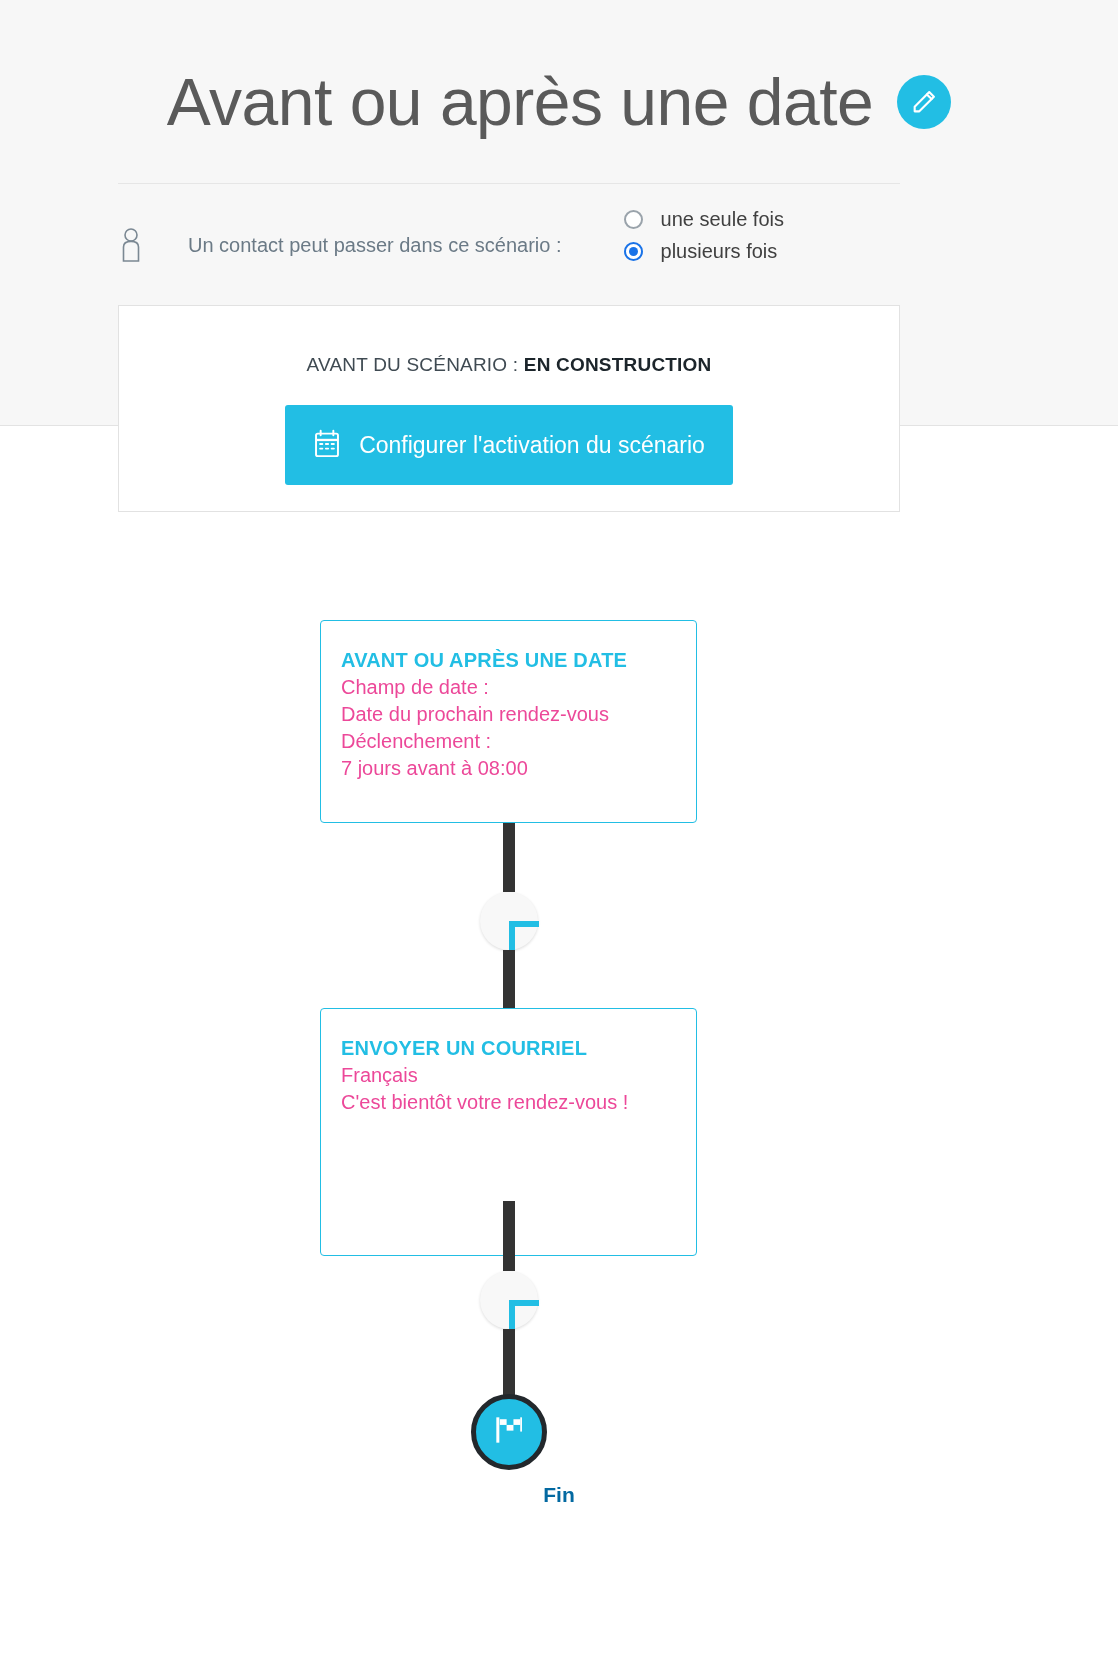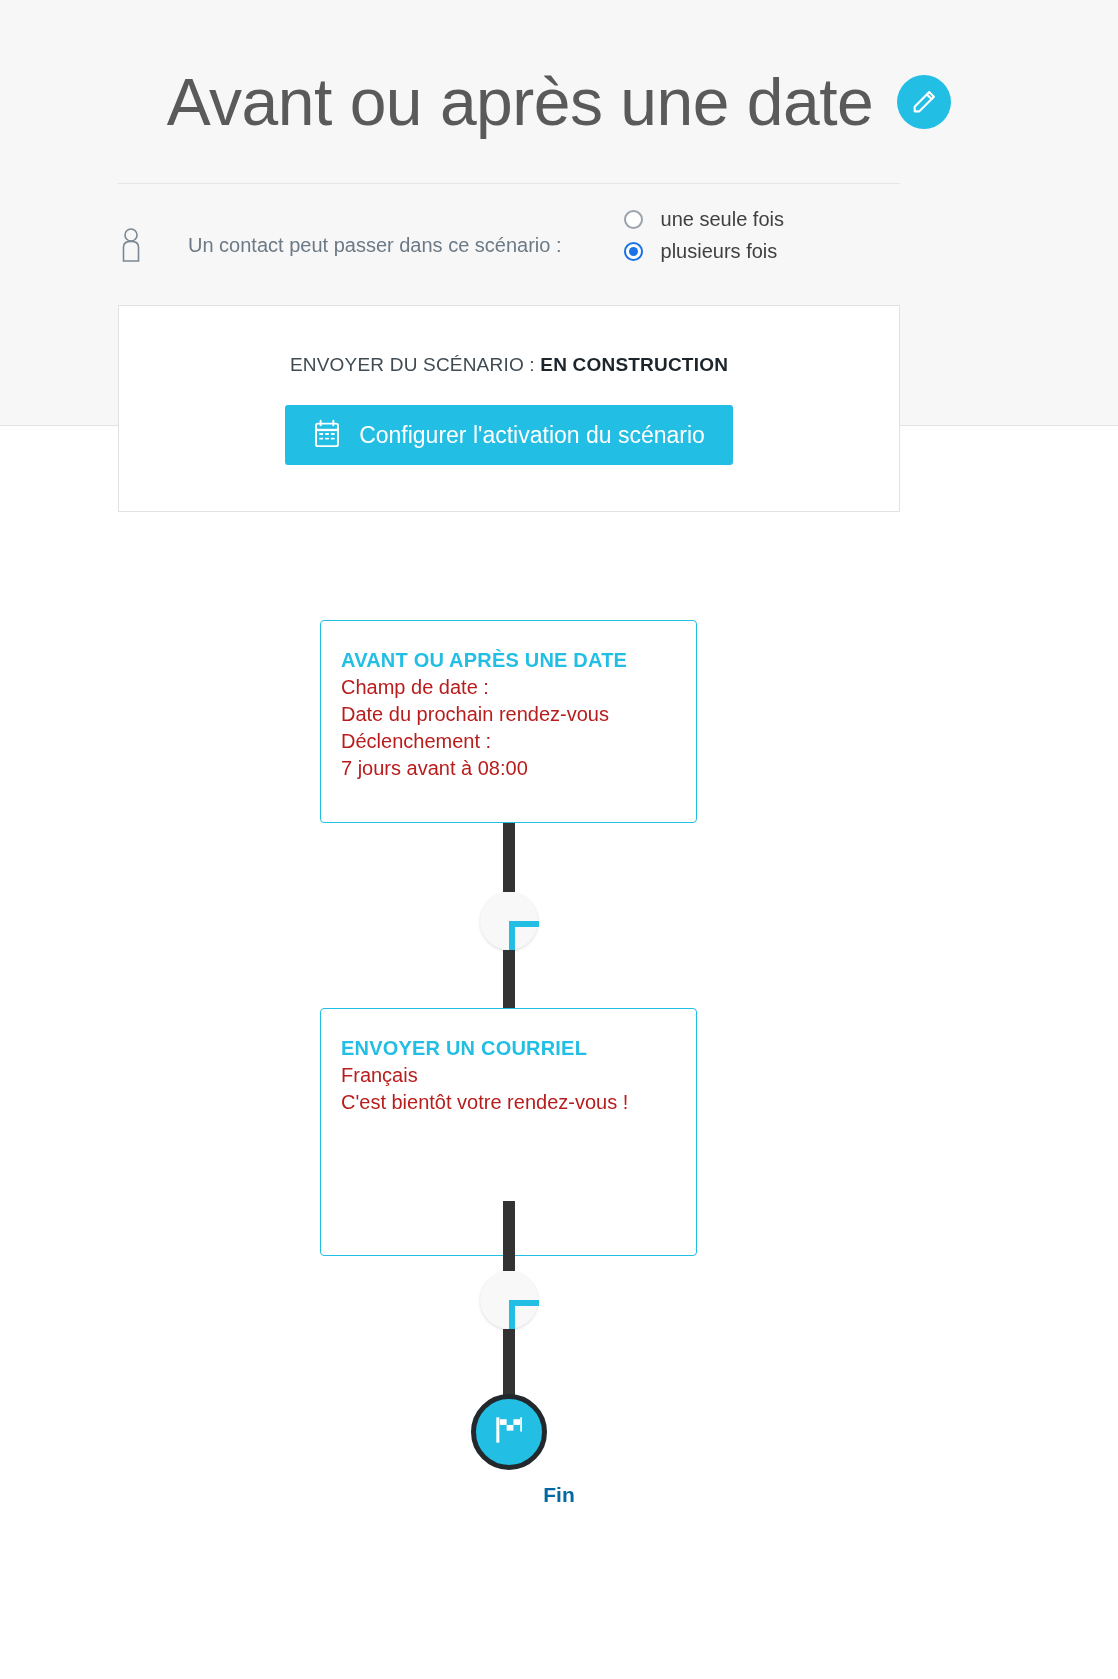--- a/index.html
+++ b/index.html
@@ -132,21 +132,21 @@
   .status-line {
     margin-top: 48px;
     font-size: 19px;
     color: #3f4a52;
     letter-spacing: 0.2px;
     white-space: nowrap;
   }
   .status-line .val { font-weight: bold; color: #1c252b; }
   .activate-btn {
     margin-top: 29px;
-    height: 60px;
+    height: 80px;
     padding: 0 28px;
     background: #22bee4;
     border: none;
     border-radius: 3px;
     display: flex;
     align-items: center;
     cursor: pointer;
   }
   .activate-btn .cal-icon { margin-right: 18px; display: block; }
   .activate-btn .btn-label {
@@ -199,21 +199,21 @@
     cursor: pointer;
   }
   .card-title {
     color: #22bee4;
     font-size: 20px;
     font-weight: bold;
     letter-spacing: 0.2px;
     line-height: 27px;
   }
   .card-line {
-    color: #b91c1c;
+    color: #ec4899;
     font-size: 20px;
     font-weight: 400;
     line-height: 27px;
   }
 
   .end-node {
     position: absolute;
     left: 471px;
     width: 76px; height: 76px;
     border-radius: 50%;
@@ -267,21 +267,21 @@
     </label>
     <label class="radio-opt">
       <span class="radio-dot checked"></span>
       <span class="radio-label">plusieurs fois</span>
     </label>
   </div>
 </div>
 
 <div class="status-card">
   <div class="status-line">
-    <span>ENVOYER DU SCÉNARIO :</span>
+    <span>AVANT DU SCÉNARIO :</span>
     <span class="val">EN CONSTRUCTION</span>
   </div>
   <button class="activate-btn">
     <span class="cal-icon">
       <svg width="28" height="30" viewBox="0 0 24 26" fill="none" stroke="#ffffff" stroke-width="1.7">
         <rect x="2.5" y="4" width="19" height="19.5" rx="1.5"></rect>
         <path d="M2.5 9.5h19" stroke-width="2"></path>
         <path d="M6.5 1.5v4M17.5 1.5v4" stroke-linecap="round"></path>
         <path d="M6 13h2M11 13h2M16 13h2M6 17h2M11 17h2M16 17h2" stroke-width="1.6" stroke-linecap="round"></path>
       </svg>

